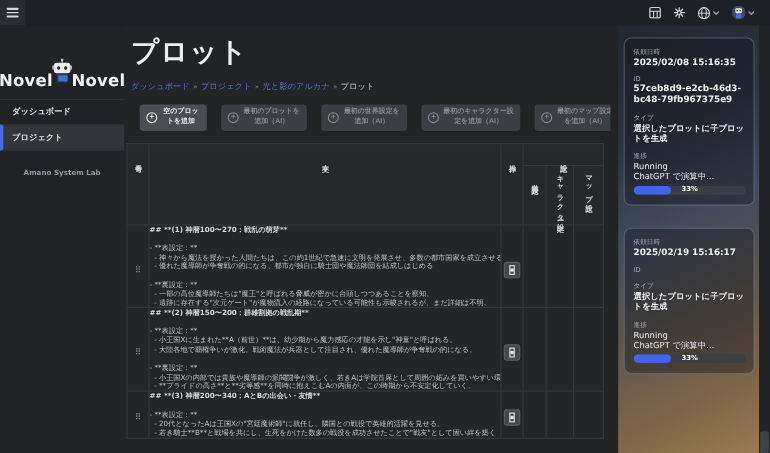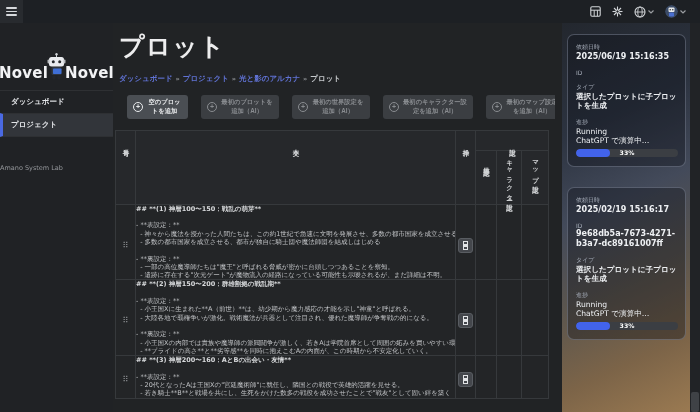--- a/index.html
+++ b/index.html
@@ -18,27 +18,27 @@
   
   .sidebar{position:absolute;top:23px;left:0;width:113px;height:389px;background:#202225;
            z-index:8;display:flex;flex-direction:column;}
   .logo{height:59px;display:flex;align-items:flex-end;justify-content:center;padding-bottom:8px;
         color:#f2f3f5;font-weight:bold;font-size:15px;letter-spacing:.2px;}
   .logo .robot{margin:0 -1px -2px -1px;}
   .nav-item{font-size:7.5px;font-weight:bold;color:#e3e5e8;padding:6px 0 6px 11px;
             border-top:1px solid #2e3033;cursor:pointer;}
   .nav-item.active{background:#32353a;border-left:3px solid #4a69e2;padding-left:8px;}
   .nav-item:last-of-type{border-bottom:1px solid #2e3033;}
-  .side-footer{margin-top:26px;color:#94979b;font-size:6.5px;
-               font-weight:normal;line-height:1.8;}
+  .side-footer{margin-top:15px;text-align:center;color:#94979b;font-size:6.5px;
+               font-weight:bold;line-height:1.8;}
   
   .main{position:absolute;left:106px;top:23px;width:449px;height:389px;background:#212325;
         box-sizing:border-box;padding:7px 0 0 13px;overflow:hidden;}
   .page-title{margin:0;font-size:25px;font-weight:bold;color:#ededee;letter-spacing:1px;}
-  .breadcrumb{margin-top:11px;font-size:7.5px;font-weight:bold;}
+  .breadcrumb{margin-top:11px;font-size:7.5px;font-weight:normal;}
   .crumb-link{color:#6072d4;cursor:pointer;}
   .crumb-sep{color:#85888c;margin:0 3px;font-size:6.5px;}
   .crumb-current{color:#c6c9cc;}
   .toolbar{margin-top:11px;margin-left:8px;display:flex;gap:13px;align-items:stretch;}
   .tb-btn{display:flex;align-items:center;gap:4px;padding:3px 6px;border-radius:3px;
           font-size:6.3px;font-weight:bold;line-height:1.4;cursor:pointer;border:none;}
   .tb-btn.enabled{background:#4a4e53;color:#e9ebed;}
   .tb-btn.disabled{background:#3b3e42;color:#898c90;}
   .plus-icon{width:8px;height:8px;border:1px solid currentColor;border-radius:50%;
              display:inline-flex;align-items:center;justify-content:center;
@@ -223,25 +223,25 @@
       <tr class="thr2">
         <th><span class="vtext">世界設定</span></th>
         <th><span class="vtext">キャラクター設定</span></th>
         <th><span class="vtext">マップ設定</span></th>
       </tr>
     </thead>
     <tbody id="plot-rows">
         <tr>
           <td class="num-cell"><span class="drag-icon">⠿</span></td>
           <td class="body-cell">
-            <div class="line h">## **(1) 神暦100〜150：戦乱の萌芽**</div>
+            <div class="line h">## **(1) 神暦100〜270：戦乱の萌芽**</div>
             <div class="line"></div>
             <div class="line">- **表設定：**</div>
             <div class="line">  - 神々から魔法を授かった人間たちは、この約1世紀で急速に文明を発展させ、多数の都市国家を成立させる。</div>
-            <div class="line">  - 多数の都市国家を成立させる、都市が独自に騎士団や魔法師団を結成しはじめる</div>
+            <div class="line">  - 優れた魔導師が争奪戦の的になる、都市が独自に騎士団や魔法師団を結成しはじめる</div>
             <div class="line"></div>
             <div class="line">- **裏設定：**</div>
             <div class="line">  - 一部の高位魔導師たちは"魔王"と呼ばれる脅威が密かに台頭しつつあることを察知。</div>
             <div class="line">  - 遺跡に存在する"次元ゲート"が魔物流入の経路になっている可能性も示唆されるが、まだ詳細は不明。</div>
           </td>
           <td class="op-cell"><button class="op-btn">
               <span class="sq">
                 <span class="sq-in"></span>
               </span>
             </button></td>
@@ -267,21 +267,21 @@
                 <span class="sq-in"></span>
               </span>
             </button></td>
           <td class="set-cell"></td>
           <td class="set-cell"></td>
           <td class="set-cell"></td>
         </tr>
         <tr>
           <td class="num-cell"><span class="drag-icon">⠿</span></td>
           <td class="body-cell">
-            <div class="line h">## **(3) 神暦200〜160：AとBの出会い・友情**</div>
+            <div class="line h">## **(3) 神暦200〜340：AとBの出会い・友情**</div>
             <div class="line"></div>
             <div class="line">- **表設定：**</div>
             <div class="line">  - 20代となったAは王国Xの"宮廷魔術師"に就任し、隣国との戦役で英雄的活躍を見せる。</div>
             <div class="line">  - 若き騎士**B**と戦場を共にし、生死をかけた数多の戦役を成功させたことで"戦友"として固い絆を築く</div>
           </td>
           <td class="op-cell"><button class="op-btn">
               <span class="sq">
                 <span class="sq-in"></span>
               </span>
             </button></td>
@@ -290,37 +290,37 @@
           <td class="set-cell"></td>
         </tr>
       </tbody>
   </table>
 </main>
 
 <aside class="rightbar">
   <div id="jobs">
       <div class="job-card">
         <div class="job-label">依頼日時</div>
-        <div class="job-value">2025/06/19 15:16:35</div>
+        <div class="job-value">2025/02/08 15:16:35</div>
         <div class="job-label">ID</div>
+        <div class="job-value">57ceb8d9-e2cb-46d3-bc48-79fb967375e9</div>
         <div class="job-label">タイプ</div>
         <div class="job-value job-type">選択したプロットに子プロットを生成</div>
         <div class="job-label">進捗</div>
         <div class="job-status">Running</div>
         <div class="job-engine">ChatGPT で演算中…</div>
         <div class="progress-track">
           <div class="progress-fill" style="width: 33%;"></div>
           <div class="progress-text">33%</div>
         </div>
       </div>
       <div class="job-card">
         <div class="job-label">依頼日時</div>
         <div class="job-value">2025/02/19 15:16:17</div>
         <div class="job-label">ID</div>
-        <div class="job-value">9e68db5a-7673-4271-b3a7-dc89161007ff</div>
         <div class="job-label">タイプ</div>
         <div class="job-value job-type">選択したプロットに子プロットを生成</div>
         <div class="job-label">進捗</div>
         <div class="job-status">Running</div>
         <div class="job-engine">ChatGPT で演算中…</div>
         <div class="progress-track">
           <div class="progress-fill" style="width: 33%;"></div>
           <div class="progress-text">33%</div>
         </div>
       </div>

